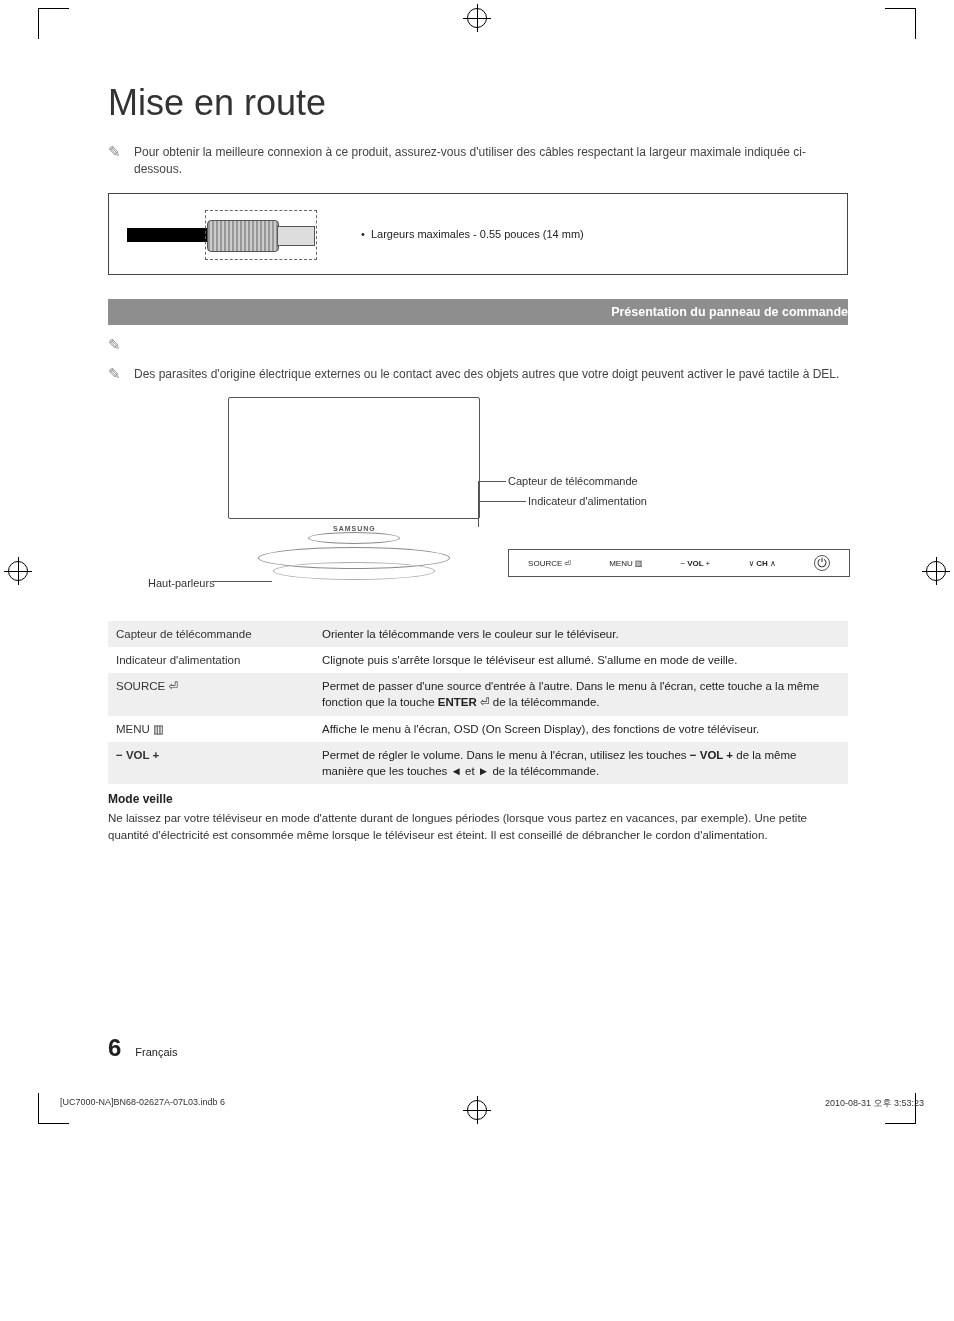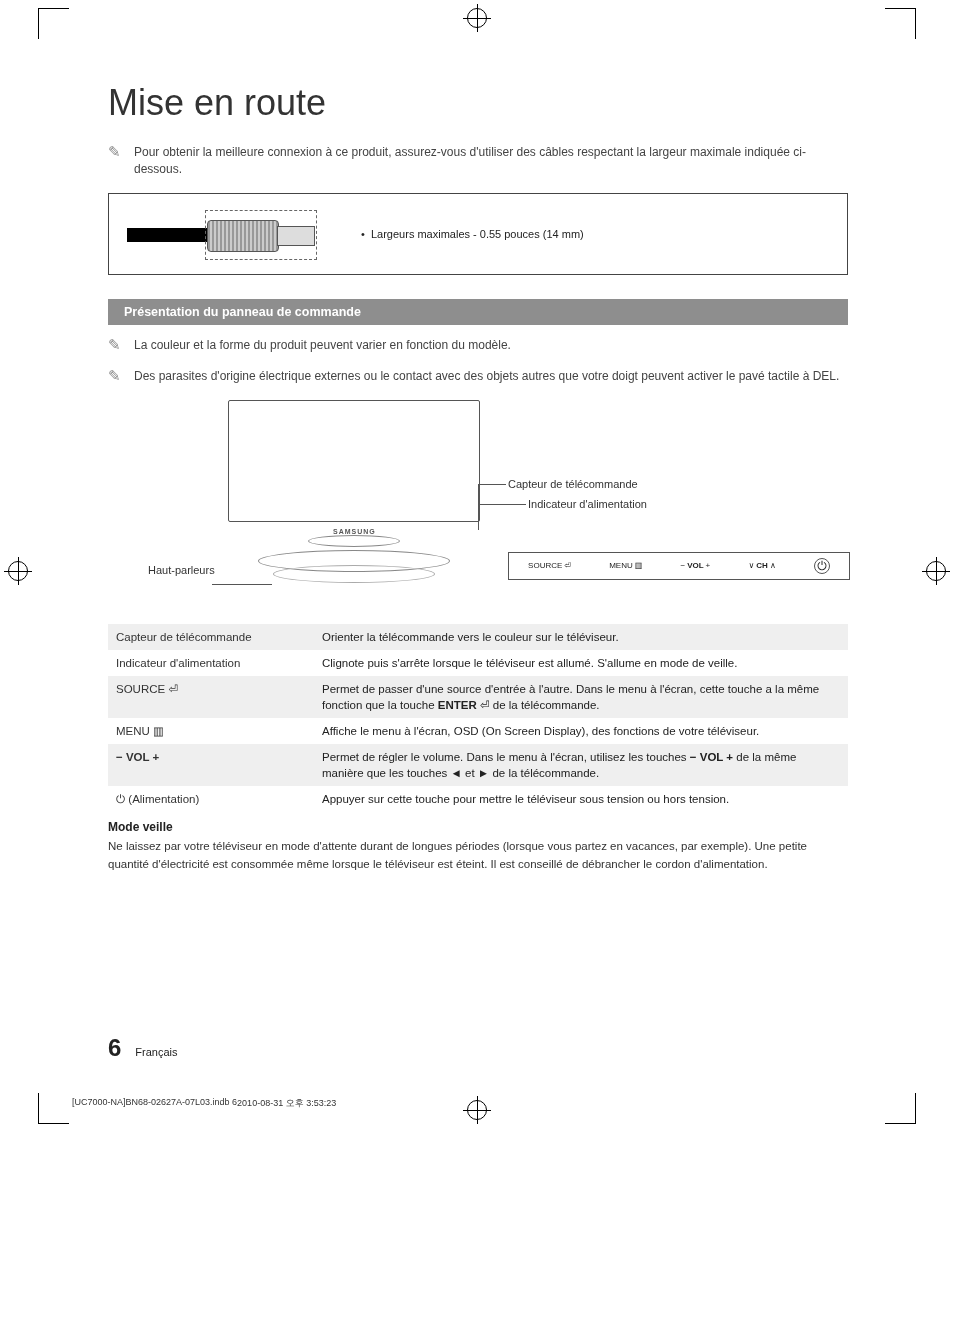--- a/index.html
+++ b/index.html
@@ -21,42 +21,42 @@
   h1{font-weight:300;font-size:36px;margin:0 0 20px 0;color:#333;}
   .note{display:flex;align-items:flex-start;font-size:12px;line-height:1.45;margin-bottom:14px;color:#444;}
   .note-icon{flex:0 0 20px;font-size:15px;color:#888;margin-right:6px;line-height:1;}
   .cable-box{border:1px solid #444;display:flex;align-items:center;padding:14px 18px;margin:10px 0 24px 0;}
   .cable-diagram{width:210px;height:52px;position:relative;flex:0 0 210px;}
   .cable-body{position:absolute;left:0;top:20px;width:80px;height:14px;background:#000;}
   .plug{position:absolute;left:80px;top:12px;width:70px;height:30px;border:1px solid #555;border-radius:4px;background:repeating-linear-gradient(90deg,#999 0 2px,#ccc 2px 4px);}
   .plug2{position:absolute;left:150px;top:18px;width:36px;height:18px;border:1px solid #555;background:#ddd;}
   .dim{position:absolute;left:78px;top:2px;width:110px;height:48px;border:1px dashed #666;pointer-events:none;}
   .bullet-text{font-size:11px;margin-left:24px;}
-  .section-bar{background:#8e8e8e;color:#fff;font-size:12.5px;font-weight:600;text-align:left;padding:6px 16px;margin:0 0 12px 0;}
+  .section-bar{background:#8e8e8e;color:#fff;font-size:12.5px;font-weight:600;text-align:right;padding:6px 0;margin:0 0 12px 0;}
   .tv-figure{position:relative;width:100%;height:210px;margin:6px 0 14px 0;}
   .tv-outline{position:absolute;left:120px;top:0;width:250px;height:120px;border:1px solid #555;border-radius:2px;}
   .tv-logo{position:absolute;left:225px;top:128px;font-size:7px;letter-spacing:1px;color:#555;font-weight:bold;}
   .tv-neck{position:absolute;left:200px;top:135px;width:90px;height:10px;border:1px solid #888;border-radius:50%;}
   .tv-base{position:absolute;left:150px;top:150px;width:190px;height:20px;border:1px solid #888;border-radius:50%;}
   .tv-base2{position:absolute;left:165px;top:165px;width:160px;height:16px;border:1px solid #aaa;border-radius:50%;}
   .callout{position:absolute;font-size:11px;color:#333;}
   .callout-line{position:absolute;background:#555;}
   .panel-strip{position:absolute;left:400px;top:152px;width:340px;height:26px;border:1px solid #555;display:flex;align-items:center;justify-content:space-around;font-size:8px;font-family:Arial;color:#222;}
   .panel-strip span{display:inline-flex;align-items:center;gap:2px;}
   table.spec{width:100%;border-collapse:collapse;font-size:11.5px;}
   table.spec td{padding:5px 8px;vertical-align:top;line-height:1.4;}
   table.spec tr:nth-child(odd) td{background:#efefef;}
   table.spec td.lbl{width:190px;color:#333;}
   .bold{font-weight:bold;}
   .after-h{font-size:12px;font-weight:bold;margin:8px 0 4px 0;}
   .after-p{font-size:11.5px;line-height:1.5;color:#333;}
   .footer{position:absolute;left:108px;bottom:80px;display:flex;align-items:baseline;gap:14px;}
   .footer .num{font-size:24px;font-weight:bold;}
   .footer .lang{font-size:11px;}
-  .print-line{position:absolute;left:60px;right:30px;bottom:32px;font-size:9px;font-family:Arial;color:#333;display:flex;justify-content:flex-start;margin-left:12px;}
+  .print-line{position:absolute;left:60px;right:30px;bottom:32px;font-size:9px;font-family:Arial;color:#333;display:flex;justify-content:space-between;}
 </style>
 </head>
 <body>
 <div class="page">
 
   <div class="crop-tl"></div>
   <div class="crop-tr"></div>
   <div class="crop-bl"></div>
   <div class="crop-br"></div>
   <div class="reg-mark reg-top"></div>
@@ -79,37 +79,36 @@
         <div class="plug2"></div>
         <div class="dim"></div>
       </div>
       <div class="bullet-text">•&nbsp;&nbsp;<span>Largeurs maximales - 0.55 pouces (14 mm)</span></div>
     </div>
 
     <div class="section-bar">Présentation du panneau de commande</div>
 
     <div class="note">
       <span class="note-icon">✎</span>
-      <span>La couleur et la forme du produit peuvent varier en fonction du modèle.</span>
     </div>
     <div class="note">
       <span class="note-icon">✎</span>
       <span>Des parasites d'origine électrique externes ou le contact avec des objets autres que votre doigt peuvent activer le pavé tactile à DEL.</span>
     </div>
 
     <div class="tv-figure">
       <div class="tv-outline"></div>
       <div class="tv-logo">SAMSUNG</div>
       <div class="tv-neck"></div>
       <div class="tv-base"></div>
       <div class="tv-base2"></div>
 
       <span class="callout" style="left:400px;top:78px;">Capteur de télécommande</span>
       <span class="callout" style="left:420px;top:98px;">Indicateur d'alimentation</span>
-      <span class="callout" style="left:40px;top:164px;">Haut-parleurs</span>
+      <span class="callout" style="left:40px;top:180px;">Haut-parleurs</span>
       <div class="callout-line" style="left:370px;top:84px;width:28px;height:1px;"></div>
       <div class="callout-line" style="left:370px;top:104px;width:48px;height:1px;"></div>
       <div class="callout-line" style="left:370px;top:84px;width:1px;height:46px;"></div>
       <div class="callout-line" style="left:104px;top:184px;width:60px;height:1px;"></div>
 
       <div class="panel-strip">
         <span>
             <span>SOURCE</span> 
             <span>⏎</span>
           </span>
@@ -138,24 +137,20 @@
         <td><span>Permet de passer d'une source d'entrée à l'autre. Dans le menu à l'écran, cette touche a la même fonction que la touche</span> <b>ENTER</b> <span>⏎</span> <span>de la télécommande.</span></td>
       </tr>
       <tr>
         <td class="lbl"><span>MENU</span> <span>▥</span></td>
         <td>Affiche le menu à l'écran, OSD (On Screen Display), des fonctions de votre téléviseur.</td>
       </tr>
       <tr>
         <td class="lbl bold">− VOL +</td>
         <td><span>Permet de régler le volume. Dans le menu à l'écran, utilisez les touches</span> <b>− VOL +</b> <span>de la même manière que les touches ◄ et ► de la télécommande.</span></td>
       </tr>
-      <tr>
-        <td class="lbl"><span>⏻</span> <span>(Alimentation)</span></td>
-        <td>Appuyer sur cette touche pour mettre le téléviseur sous tension ou hors tension.</td>
-      </tr>
     </tbody>
       </table>
 
     <div class="after-h">Mode veille</div>
     <div class="after-p">Ne laissez par votre téléviseur en mode d'attente durant de longues périodes (lorsque vous partez en vacances, par exemple). Une petite quantité d'électricité est consommée même lorsque le téléviseur est éteint. Il est conseillé de débrancher le cordon d'alimentation.</div>
   </div>
 
   <div class="footer">
     <span class="num">6</span>
     <span class="lang">Français</span>

